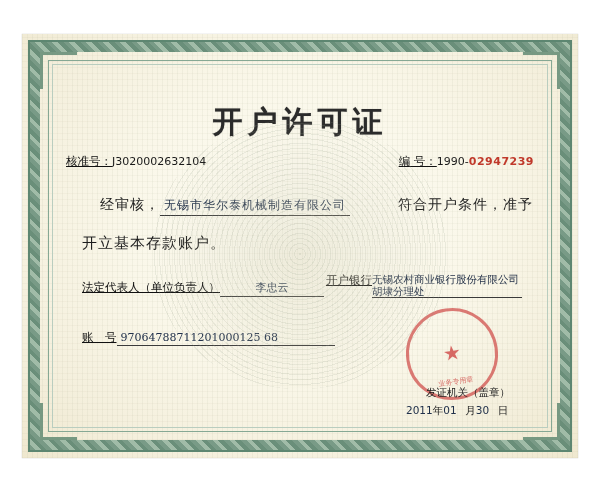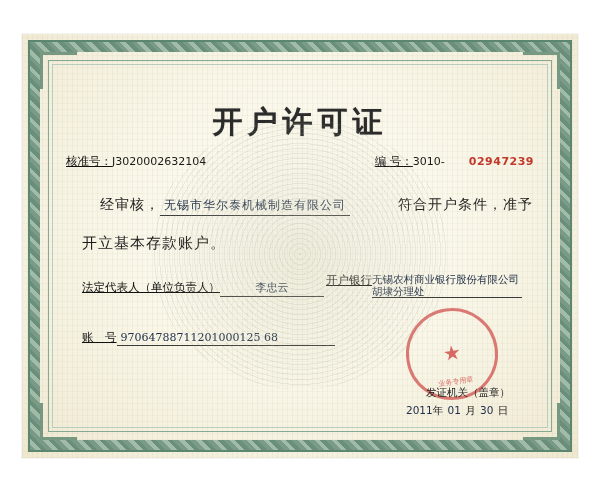--- a/index.html
+++ b/index.html
@@ -105,21 +105,21 @@
     font-size:11px;
     color:#1a1a1a;
   }
   .uline{
     display:inline-block;
     border-bottom:1px solid #3a3a3a;
     text-align:center;
     padding:0 4px 1px 4px;
     font-size:11px;
   }
-  .red{color:#c0392b;font-weight:bold;letter-spacing:.5px;margin-left:24px;}
+  .red{color:#c0392b;font-weight:bold;letter-spacing:.5px;}
   
   .r-approve{left:8px;top:86px;}
   .r-code{right:8px;top:86px;}
   .r-line1{left:42px;top:128px;}
   .r-line2{left:24px;top:166px;font-size:15px;letter-spacing:1px;}
   .r-rep{left:24px;top:212px;}
   .r-bank{left:268px;top:205px;}
   .r-acct{left:24px;top:262px;}
   .big{font-size:14px;letter-spacing:1px;}
   .handwrite{
@@ -167,21 +167,20 @@
   }
   .dateline{
     position:absolute;
     left:348px;top:336px;
     font-size:10.5px;
     color:#1c1c1c;
   }
   .dateline .d{
     display:inline-block;
     min-width:22px;
-    text-align:center;
     color:#20304a;
   }
 </style>
 </head>
 <body>
 
 <div class="page">
   <div class="cert">
 
     <div class="frame-outer"></div>
@@ -196,21 +195,21 @@
 
     <div class="content">
 
       <div class="title">开户许可证</div>
 
       <div class="row r-approve">
         <span class="label">核准号：</span><span class="value">J3020002632104</span>
       </div>
 
       <div class="row r-code">
-        <span class="label">编 号：</span><span class="value">3010-</span><span class="value red">02947239</span>
+        <span class="label">编 号：</span><span class="value">1990-</span><span class="value red">02947239</span>
       </div>
 
       <div class="row r-line1 big">
         <span>经审核，</span><span class="uline handwrite" style="min-width:170px;font-size:12px;">无锡市华尔泰机械制造有限公司</span><span style="margin-left:48px;">符合开户条件，准予</span>
       </div>
 
       <div class="row r-line2">开立基本存款账户。</div>
 
       <div class="row r-rep">
         <span class="label">法定代表人（单位负责人）</span><span class="uline handwrite" style="min-width:96px;">李忠云</span>

